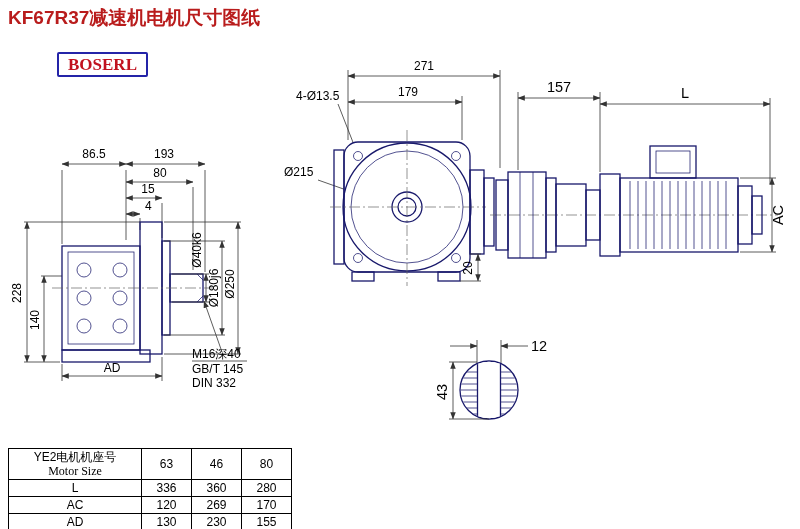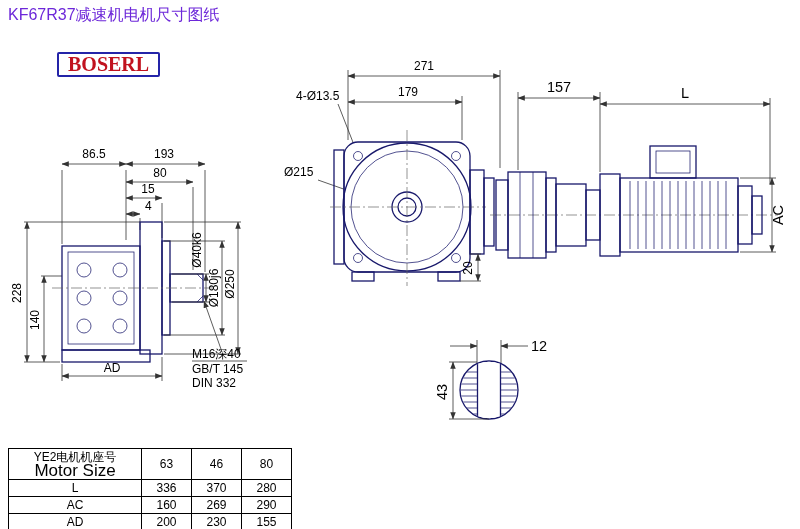--- a/index.html
+++ b/index.html
@@ -1,36 +1,36 @@
 <!DOCTYPE html>
 <html><head>
 <meta charset="utf-8">
 <style>
   * { margin:0; padding:0; box-sizing:border-box; }
   body { background:#fff; }
   .page { position:relative; width:800px; height:529px; background:#fff; overflow:hidden;
           font-family:"Liberation Sans", sans-serif; }
-  .title { position:absolute; left:8px; top:5px; font-size:16px; font-weight:normal; color:#6d28d9; }
+  .title { position:absolute; left:8px; top:5px; font-size:19px; font-weight:bold; color:#b91c1c; }
   .brand { position:absolute; left:57px; top:52px; border:2px solid #2424a8; border-radius:2px;
-           padding:0 9px; font-family:"Liberation Serif", serif; font-weight:bold; font-size:20px;
+           padding:0 9px; font-family:"Liberation Serif", serif; font-weight:bold; font-size:17px;
            line-height:21px; color:#c1121f; background:#fff; }
   svg.draw { position:absolute; left:0; top:0; }
   .o  { stroke:#18186b; stroke-width:1.3; fill:none; }
   .of { stroke:#18186b; stroke-width:1.3; fill:#fff; }
   .ot { stroke:#18186b; stroke-width:0.75; fill:none; }
   .d  { stroke:#333; stroke-width:0.8; fill:none; }
   .cl { stroke:#666; stroke-width:0.7; fill:none; stroke-dasharray:11 3 2 3; }
   text { font-family:"Liberation Sans", sans-serif; font-size:12px; fill:#000; }
   .t14 { font-size:14.5px; }
   .mid { text-anchor:middle; }
   table.spec { position:absolute; left:8px; top:448px; border-collapse:collapse; background:#fff; }
   table.spec td { border:1px solid #000; text-align:center; font-size:12px; padding:1px 2px; height:17px; }
   table.spec td.c0 { width:133px; line-height:14px; }
   table.spec td.cv { width:50px;margin-top:44px; }
-  .mono { font-family:Liberation Sans, sans-serif; font-size:17px; }
+  .mono { font-family:Liberation Serif, serif; font-size:12px; }
 </style>
 </head>
 <body>
 
 <div class="page">
 
   <div class="title">KF67R37减速机电机尺寸图纸</div>
   <div class="brand">BOSERL</div>
 
   <svg class="draw" width="800" height="529" viewBox="0 0 800 529">
@@ -220,31 +220,31 @@
           <div>YE2电机机座号</div>
           <div class="mono">Motor Size</div>
         </td>
         <td class="cv">63</td>
         <td class="cv">46</td>
         <td class="cv">80</td>
       </tr>
       <tr>
         <td class="c0">L</td>
         <td class="cv">336</td>
-        <td class="cv">370</td>
+        <td class="cv">360</td>
         <td class="cv">280</td>
       </tr>
       <tr>
         <td class="c0">AC</td>
-        <td class="cv">160</td>
+        <td class="cv">120</td>
         <td class="cv">269</td>
-        <td class="cv">290</td>
+        <td class="cv">170</td>
       </tr>
       <tr>
         <td class="c0">AD</td>
-        <td class="cv">200</td>
+        <td class="cv">130</td>
         <td class="cv">230</td>
         <td class="cv">155</td>
       </tr>
     </tbody>
   </table>
 
 </div>
 
 </body></html>

